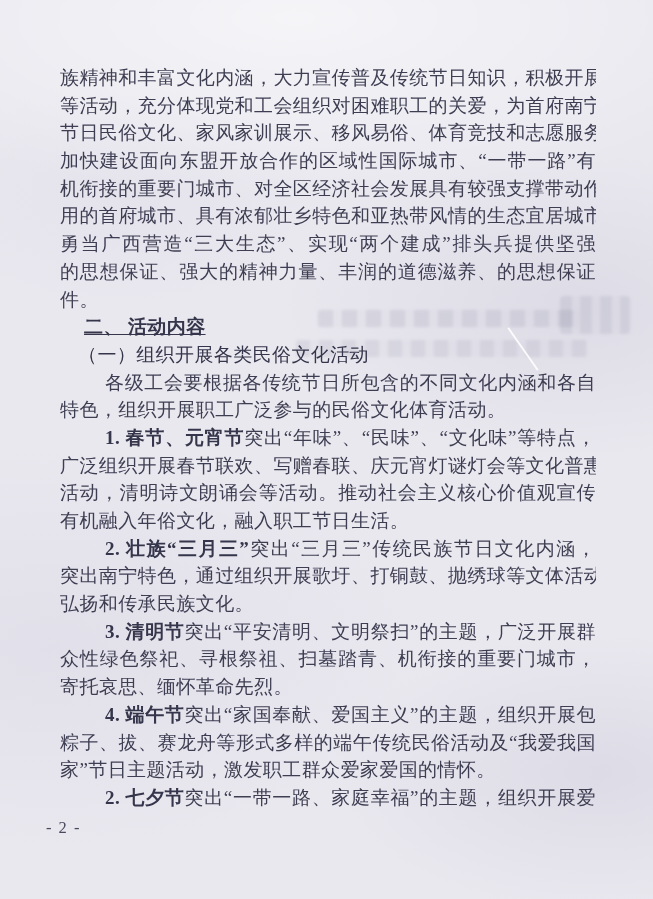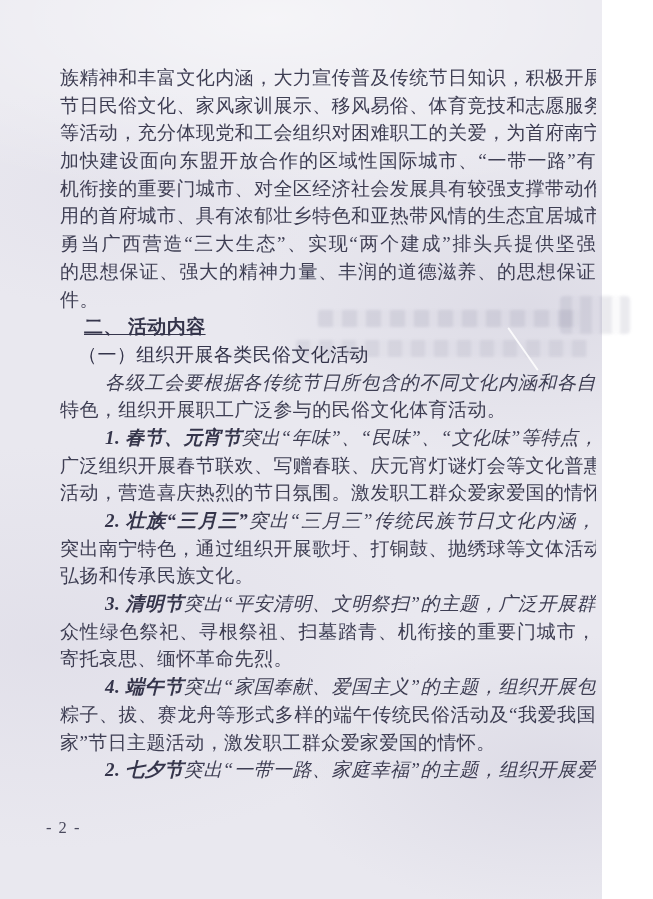--- a/index.html
+++ b/index.html
@@ -1,31 +1,31 @@
 <!DOCTYPE html>
 <html><head>
 <meta charset="utf-8">
 <style>
   html,body{margin:0;padding:0;}
   body{width:653px;height:899px;overflow:hidden;
        font-family:"Liberation Serif","DejaVu Serif",serif;}
-  .page{position:absolute;inset:0;width:602px;height:899px;
+  .page{position:absolute;inset:0;width:653px;height:899px;
     background:
       radial-gradient(700px 260px at 45% 2%, rgba(255,255,255,.55), transparent 70%),
       radial-gradient(420px 220px at 88% 34%, rgba(203,201,216,.40), transparent 70%),
       radial-gradient(520px 280px at 8% 72%, rgba(219,217,229,.55), transparent 72%),
       radial-gradient(380px 200px at 92% 86%, rgba(206,204,219,.45), transparent 70%),
       radial-gradient(300px 160px at 18% 22%, rgba(224,222,233,.50), transparent 70%),
       #e9e8ef;}
   .textarea{position:absolute;left:60px;top:64px;width:536px;
     color:#3e3e53;font-size:19px;line-height:27.7px;letter-spacing:.4px;}
   .line{height:27.7px;text-align:justify;overflow:hidden;white-space:nowrap;}
   .fill{text-align-last:justify;}
   .short{text-align-last:left;}
-  .indent{text-indent:45px;font-style:italic;}
+  .indent{text-indent:45px;}
   .h1i{text-indent:24px;font-weight:700;color:#35354b;text-decoration:underline;}
   .h2i{text-indent:18px;font-weight:400;color:#35354b;}
   .b{font-weight:700;color:#35354b;}
   .pagenum{position:absolute;left:46px;top:818px;font-size:16.5px;
     color:#4a4a5e;letter-spacing:1.5px;}
   
   .ghost{position:absolute;pointer-events:none;filter:blur(1.4px);opacity:.55;}
   .ghost-row1{left:318px;top:310px;width:262px;height:17px;border-radius:2px;
     background:repeating-linear-gradient(90deg, rgba(125,125,150,.30) 0 15px, rgba(125,125,150,.05) 15px 24px);}
   .ghost-row2{left:296px;top:340px;width:292px;height:17px;border-radius:2px;
@@ -42,38 +42,39 @@
 <div class="page">
 
   <div class="ghost ghost-row1"></div>
   <div class="ghost ghost-row2"></div>
   <div class="ghost ghost-blob"></div>
   <div class="crease"></div>
 
   <div class="textarea">
 
     <div class="line fill">族精神和丰富文化内涵，大力宣传普及传统节日知识，积极开展</div>
+    <div class="line fill">等活动，充分体现党和工会组织对困难职工的关爱，为首府南宁</div>
     <div class="line fill">节日民俗文化、家风家训展示、移风易俗、体育竞技和志愿服务</div>
-    <div class="line fill">等活动，充分体现党和工会组织对困难职工的关爱，为首府南宁</div>
     <div class="line fill">加快建设面向东盟开放合作的区域性国际城市、“一带一路”有</div>
     <div class="line fill">机衔接的重要门城市、对全区经济社会发展具有较强支撑带动作</div>
     <div class="line fill">用的首府城市、具有浓郁壮乡特色和亚热带风情的生态宜居城市，</div>
     <div class="line fill">勇当广西营造“三大生态”、实现“两个建成”排头兵提供坚强</div>
     <div class="line fill">的思想保证、强大的精神力量、丰润的道德滋养、的思想保证</div>
     <div class="line short">件。</div>
 
     <div class="line short h1i">二、 活动内容</div>
     <div class="line short h2i">（一）组织开展各类民俗文化活动</div>
 
     <div class="line fill indent">各级工会要根据各传统节日所包含的不同文化内涵和各自</div>
     <div class="line short">特色，组织开展职工广泛参与的民俗文化体育活动。</div>
 
     <div class="line fill indent"><span class="b">1. 春节、元宵节</span><span>突出“年味”、“民味”、“文化味”等特点，</span></div>
     <div class="line fill">广泛组织开展春节联欢、写赠春联、庆元宵灯谜灯会等文化普惠</div>
-    <div class="line fill">活动，营造喜庆热烈的节日氛围。激发职工群众爱家爱国的情怀</div>
+    <div class="line fill">活动，清明诗文朗诵会等活动。推动社会主义核心价值观宣传</div>
+    <div class="line short">有机融入年俗文化，融入职工节日生活。</div>
 
     <div class="line fill indent"><span class="b">2. 壮族“三月三”</span><span>突出“三月三”传统民族节日文化内涵，</span></div>
     <div class="line fill">突出南宁特色，通过组织开展歌圩、打铜鼓、抛绣球等文体活动，</div>
     <div class="line short">弘扬和传承民族文化。</div>
 
     <div class="line fill indent"><span class="b">3. 清明节</span><span>突出“平安清明、文明祭扫”的主题，广泛开展群</span></div>
     <div class="line fill">众性绿色祭祀、寻根祭祖、扫墓踏青、机衔接的重要门城市，</div>
     <div class="line short">寄托哀思、缅怀革命先烈。</div>
 
     <div class="line fill indent"><span class="b">4. 端午节</span><span>突出“家国奉献、爱国主义”的主题，组织开展包</span></div>

